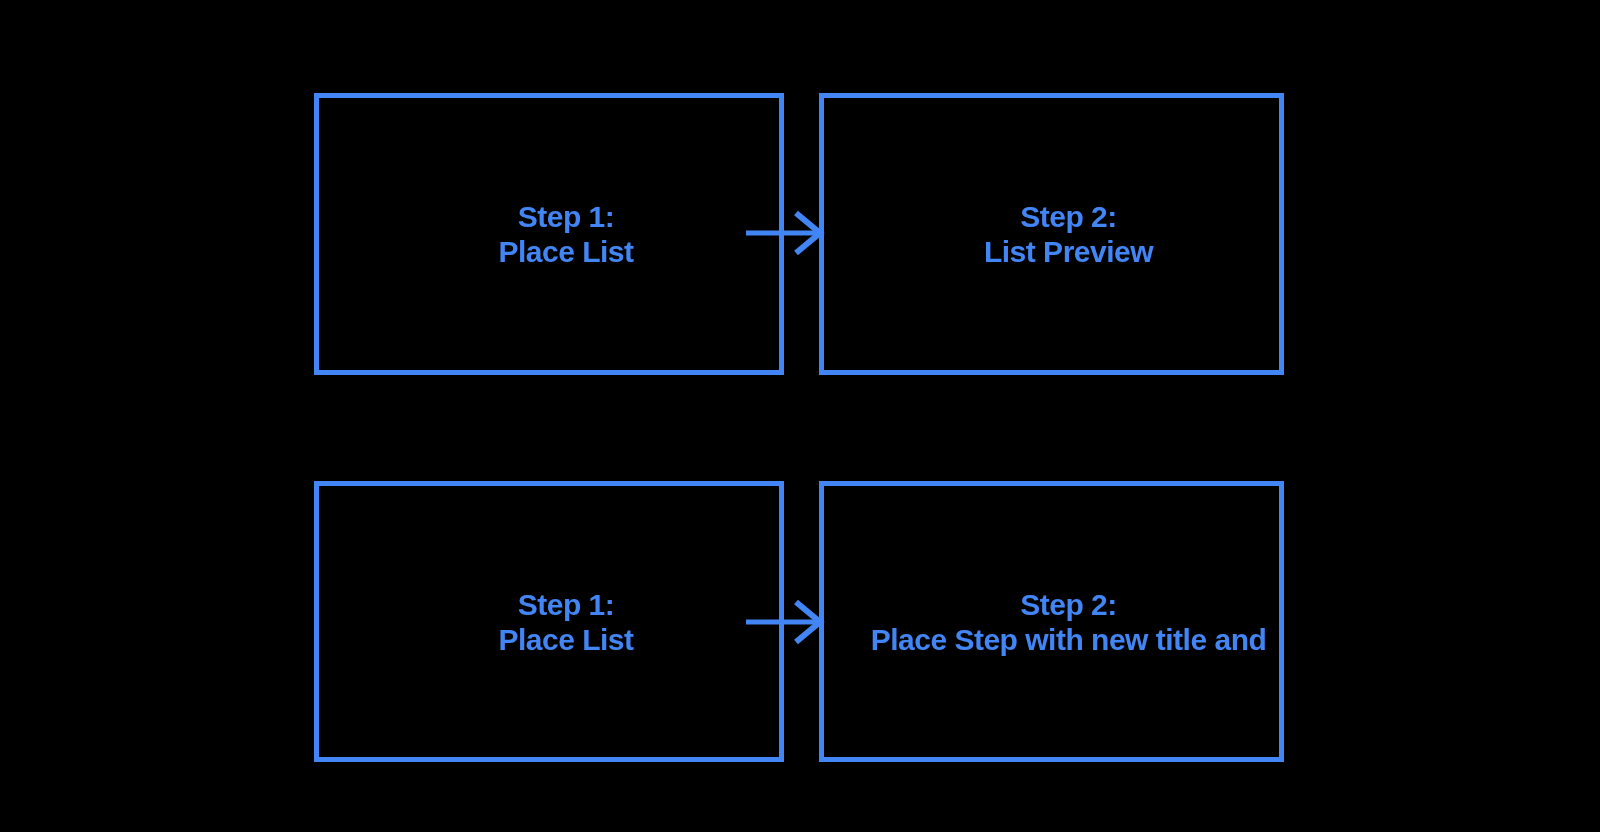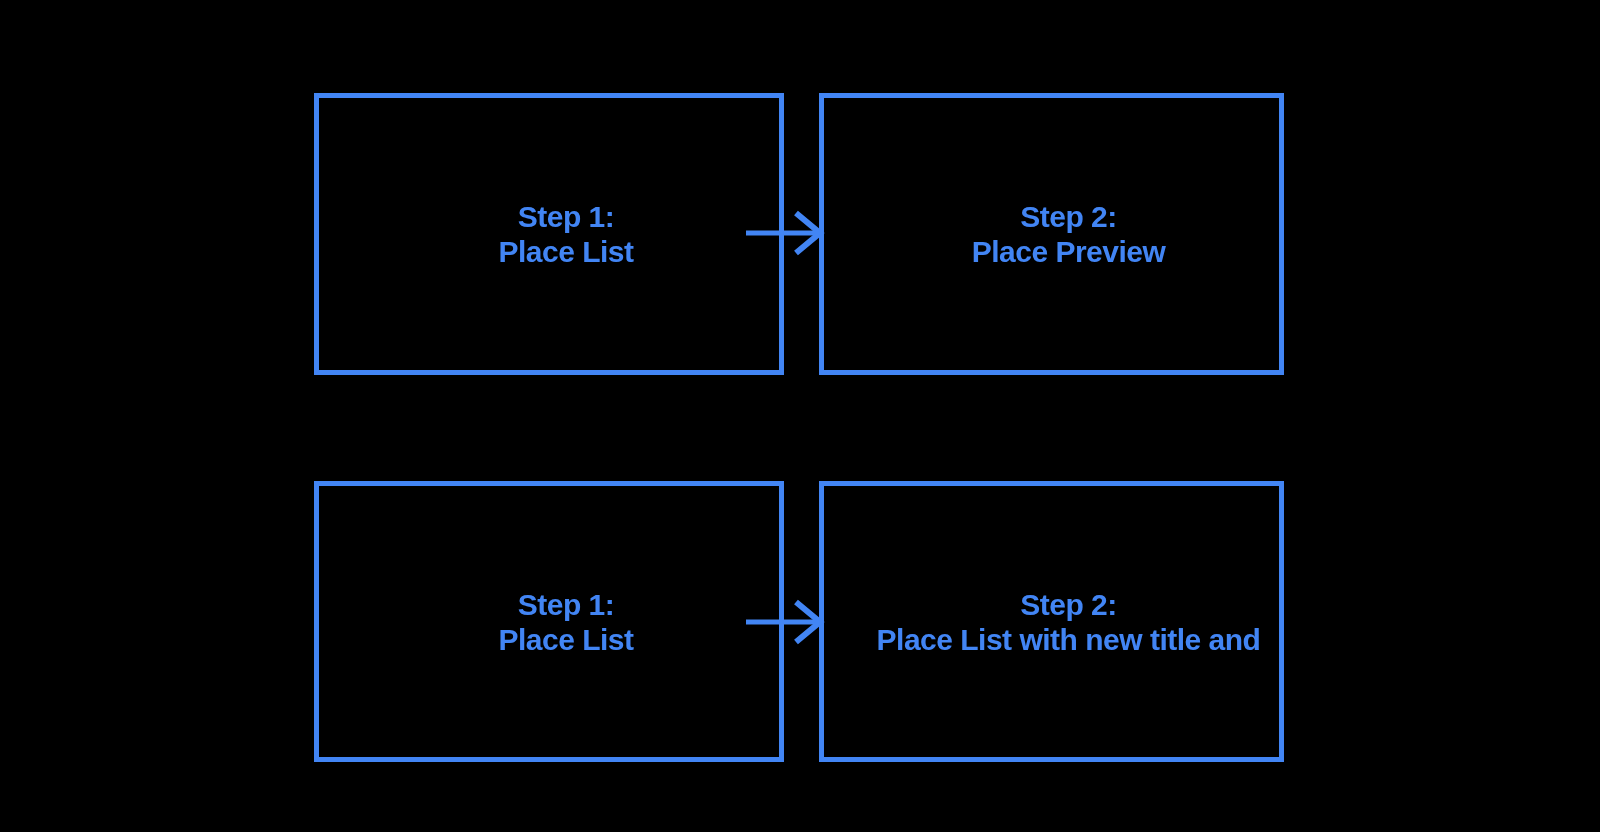--- a/index.html
+++ b/index.html
@@ -64,40 +64,40 @@
   <div class="flow-box" id="box-r1-from">
     <div class="box-label">
       <span>Step 1:</span>
       <span>Place List</span>
     </div>
   </div>
 
   <div class="flow-box" id="box-r1-to">
     <div class="box-label">
       <span>Step 2:</span>
-      <span>Place Preview</span>
+      <span>List Preview</span>
     </div>
   </div>
 
   <svg class="flow-arrow" id="arrow-r1" viewBox="0 0 82 50">
     <line x1="2" y1="25" x2="76" y2="25"></line>
     <polyline points="52,5 76,25 52,45"></polyline>
   </svg>
 
   <div class="flow-box" id="box-r2-from">
     <div class="box-label">
       <span>Step 1:</span>
       <span>Place List</span>
     </div>
   </div>
 
   <div class="flow-box" id="box-r2-to">
     <div class="box-label">
       <span>Step 2:</span>
-      <span>Place List with new title and</span>
+      <span>Place Step with new title and</span>
     </div>
   </div>
 
   <svg class="flow-arrow" id="arrow-r2" viewBox="0 0 82 50">
     <line x1="2" y1="25" x2="76" y2="25"></line>
     <polyline points="52,5 76,25 52,45"></polyline>
   </svg>
 
 </div>
 

